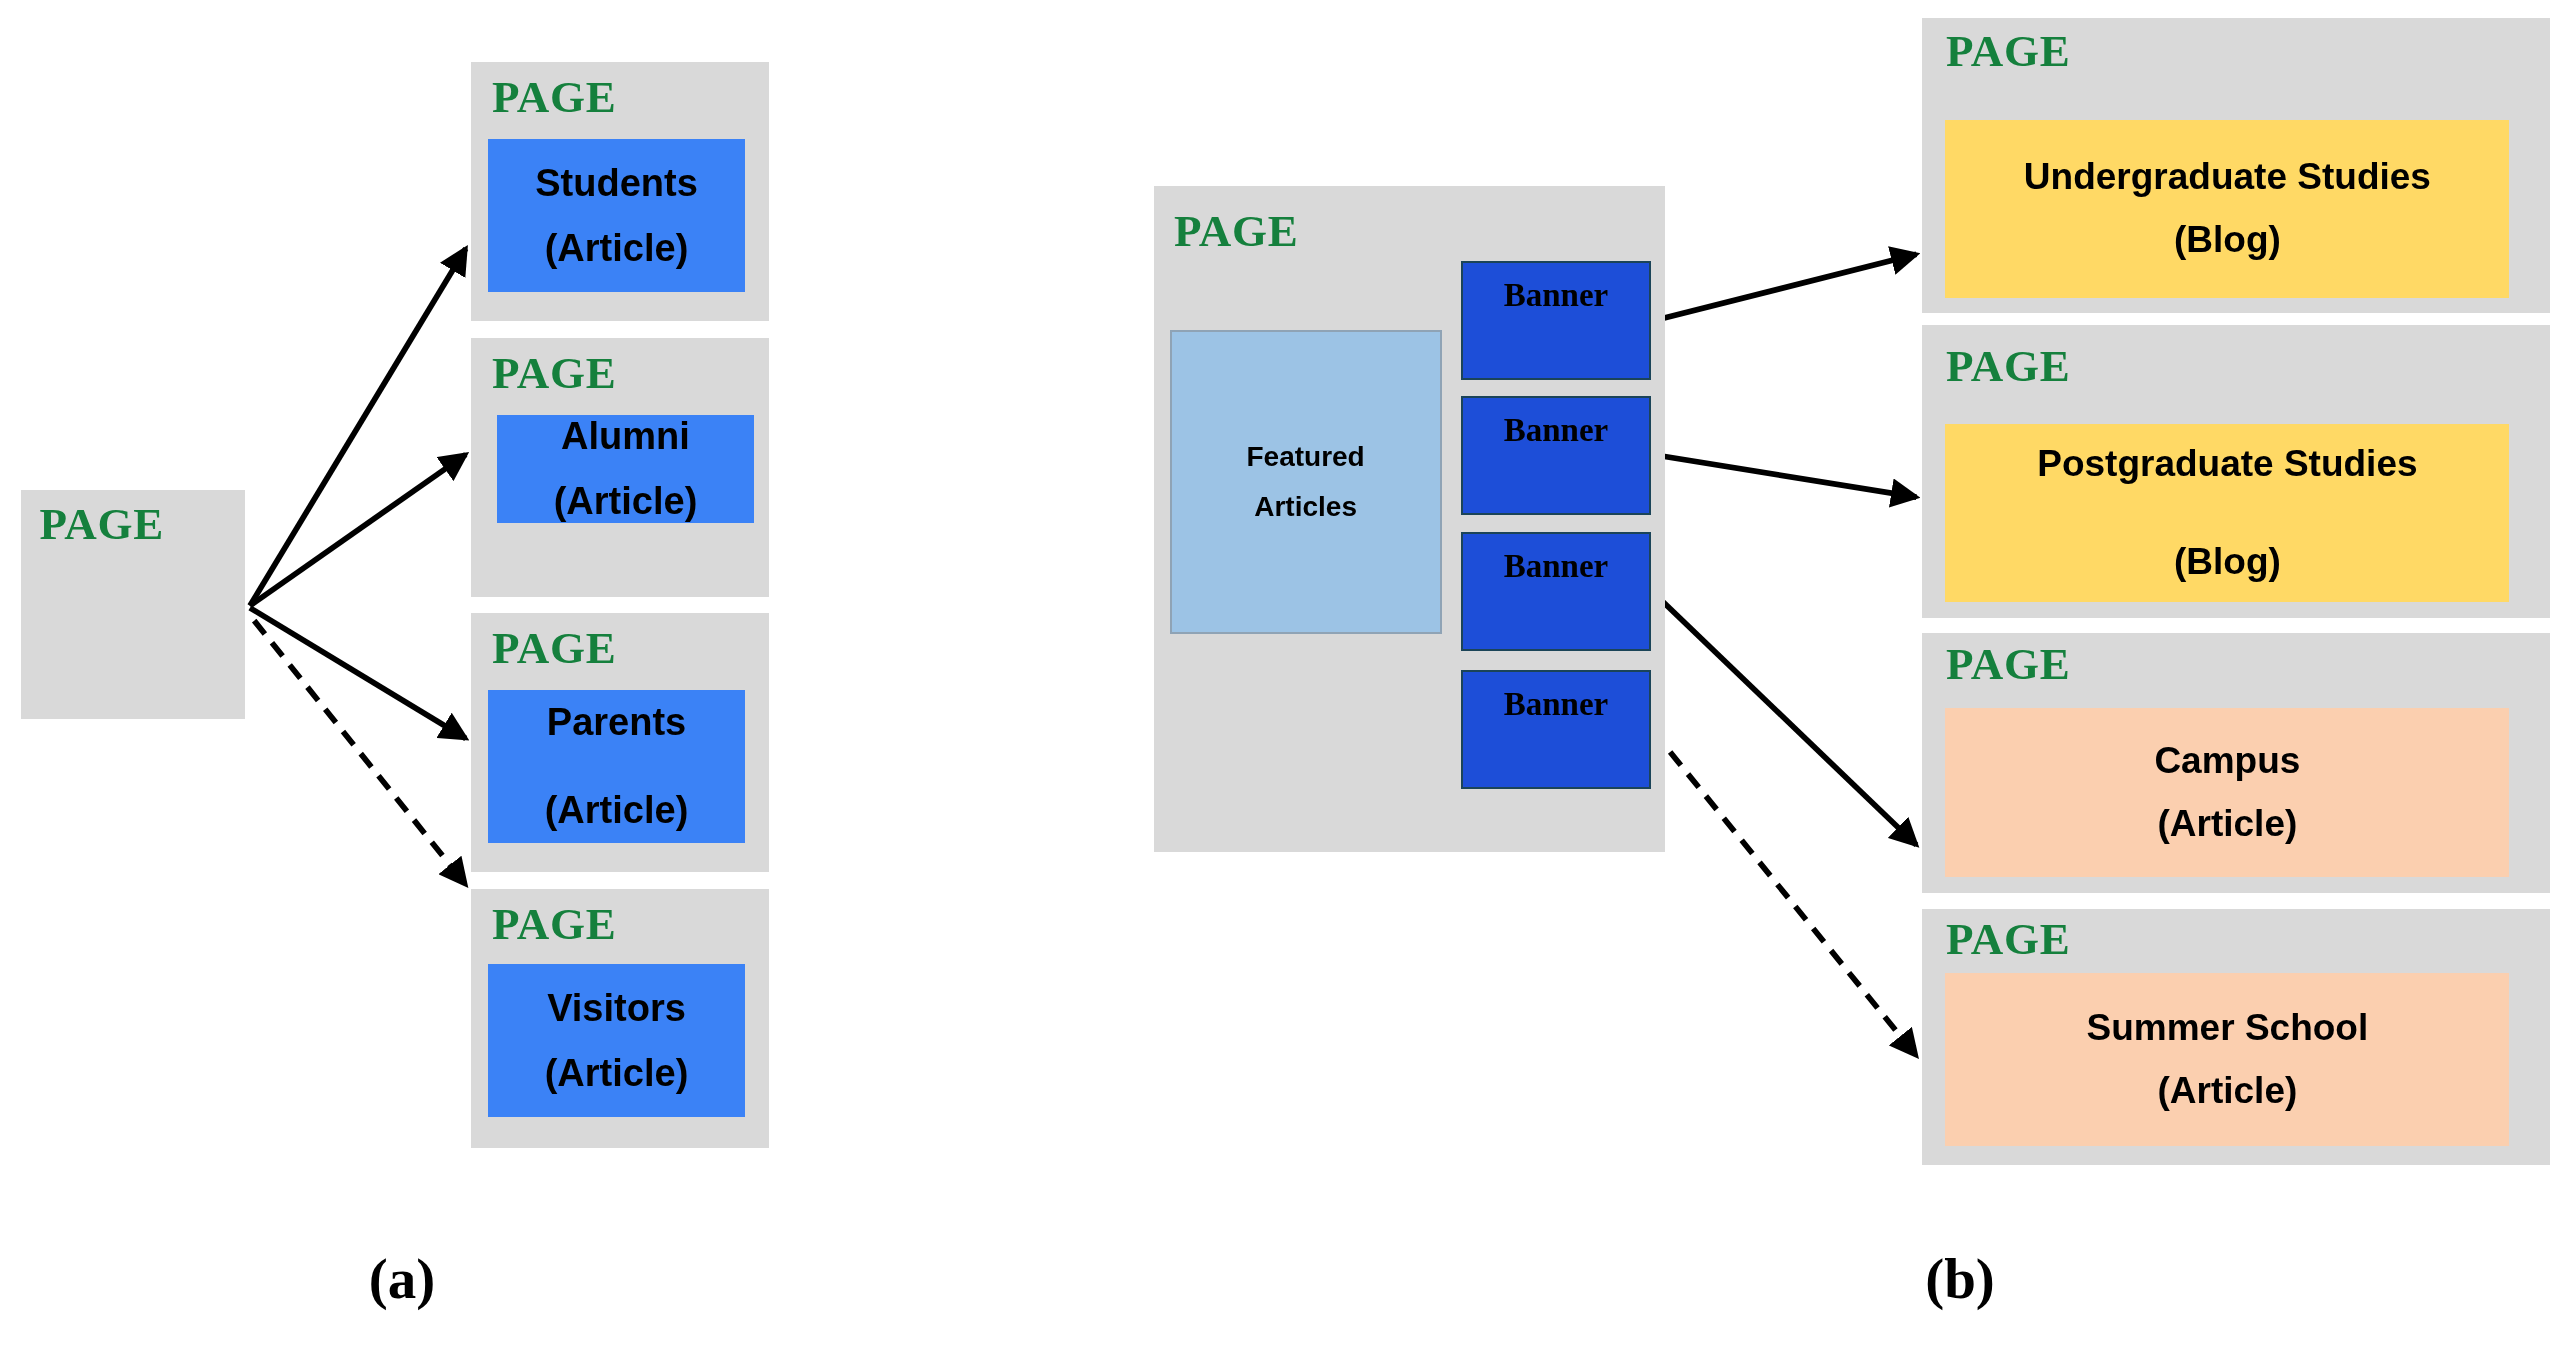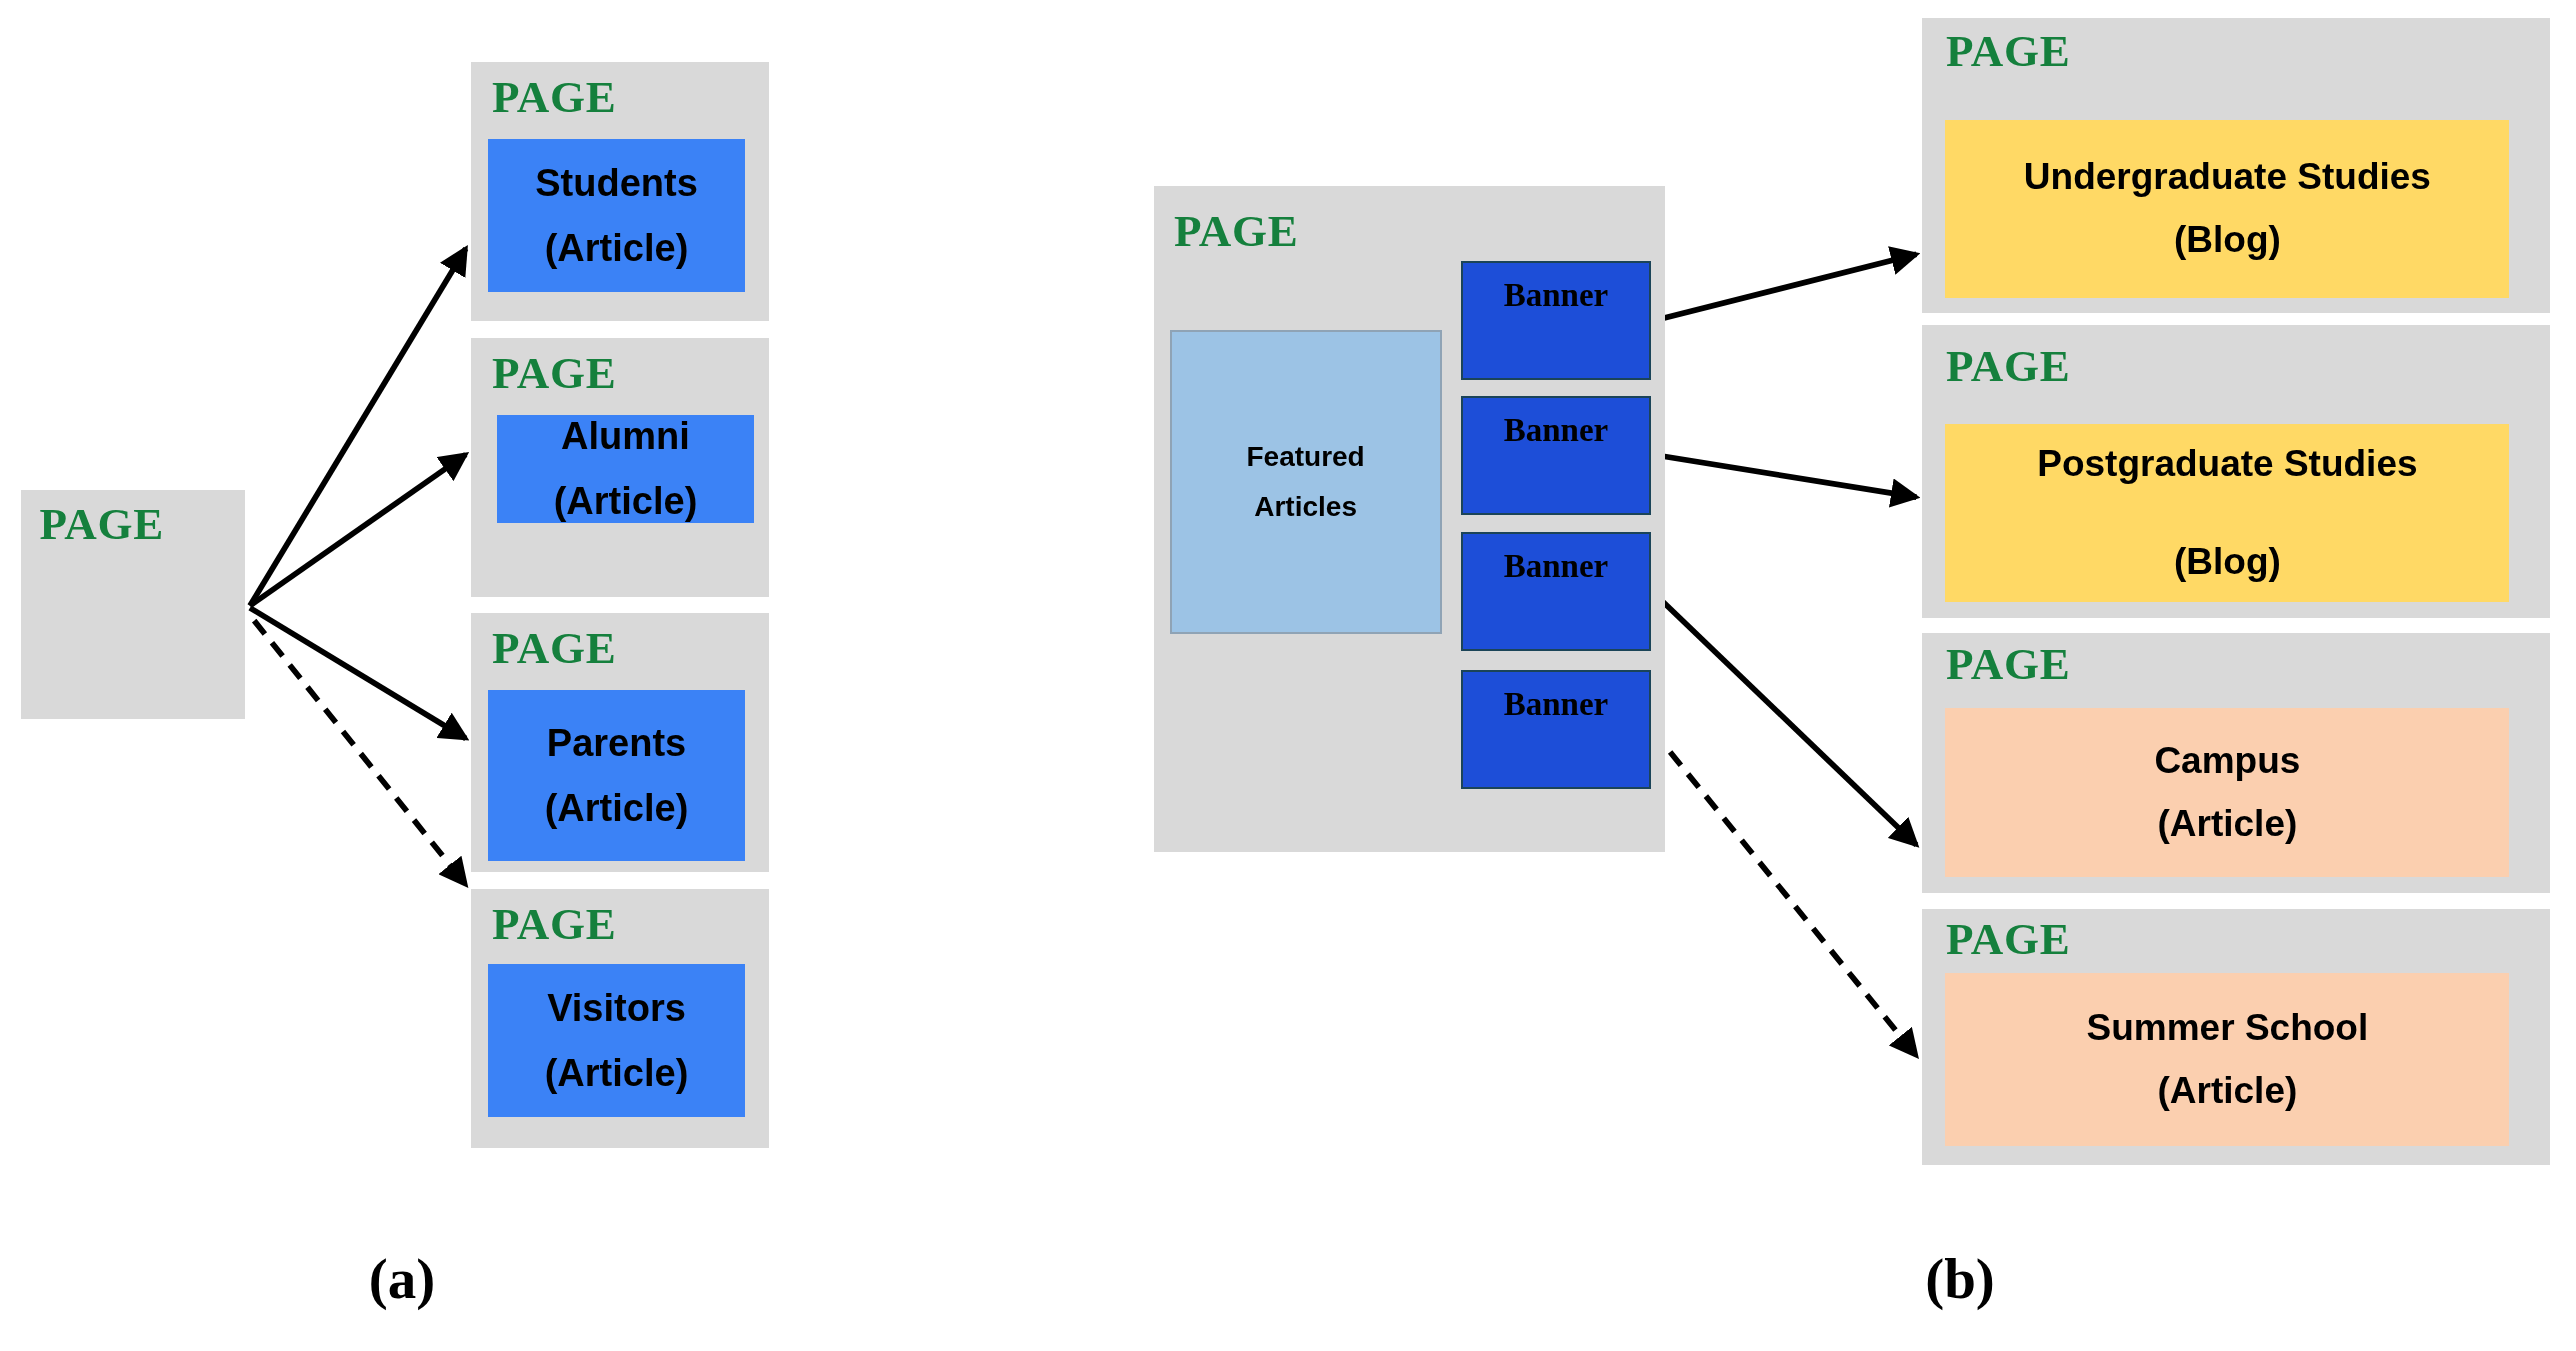--- a/index.html
+++ b/index.html
@@ -82,21 +82,21 @@
   <div class="pagebox" style="left:471px; top:338px; width:298px; height:259px;">
     <div class="page-label">PAGE</div>
     <div class="node article-node" style="left:26px; top:77px; width:257px; height:108px;">
       <span class="ln">Alumni</span>
       <span class="ln">(Article)</span>
     </div>
   </div>
 
   <div class="pagebox" style="left:471px; top:613px; width:298px; height:259px;">
     <div class="page-label">PAGE</div>
-    <div class="node article-node" style="left:17px; top:77px; width:257px; height:171px;">
+    <div class="node article-node" style="left:17px; top:77px; width:257px; height:153px;justify-content:space-between;">
       <span class="ln">Parents</span>
       <span class="ln">(Article)</span>
     </div>
   </div>
 
   <div class="pagebox" style="left:471px; top:889px; width:298px; height:259px;">
     <div class="page-label">PAGE</div>
     <div class="node article-node" style="left:17px; top:75px; width:257px; height:153px;align-items:center;">
       <span class="ln">Visitors</span>
       <span class="ln">(Article)</span>

